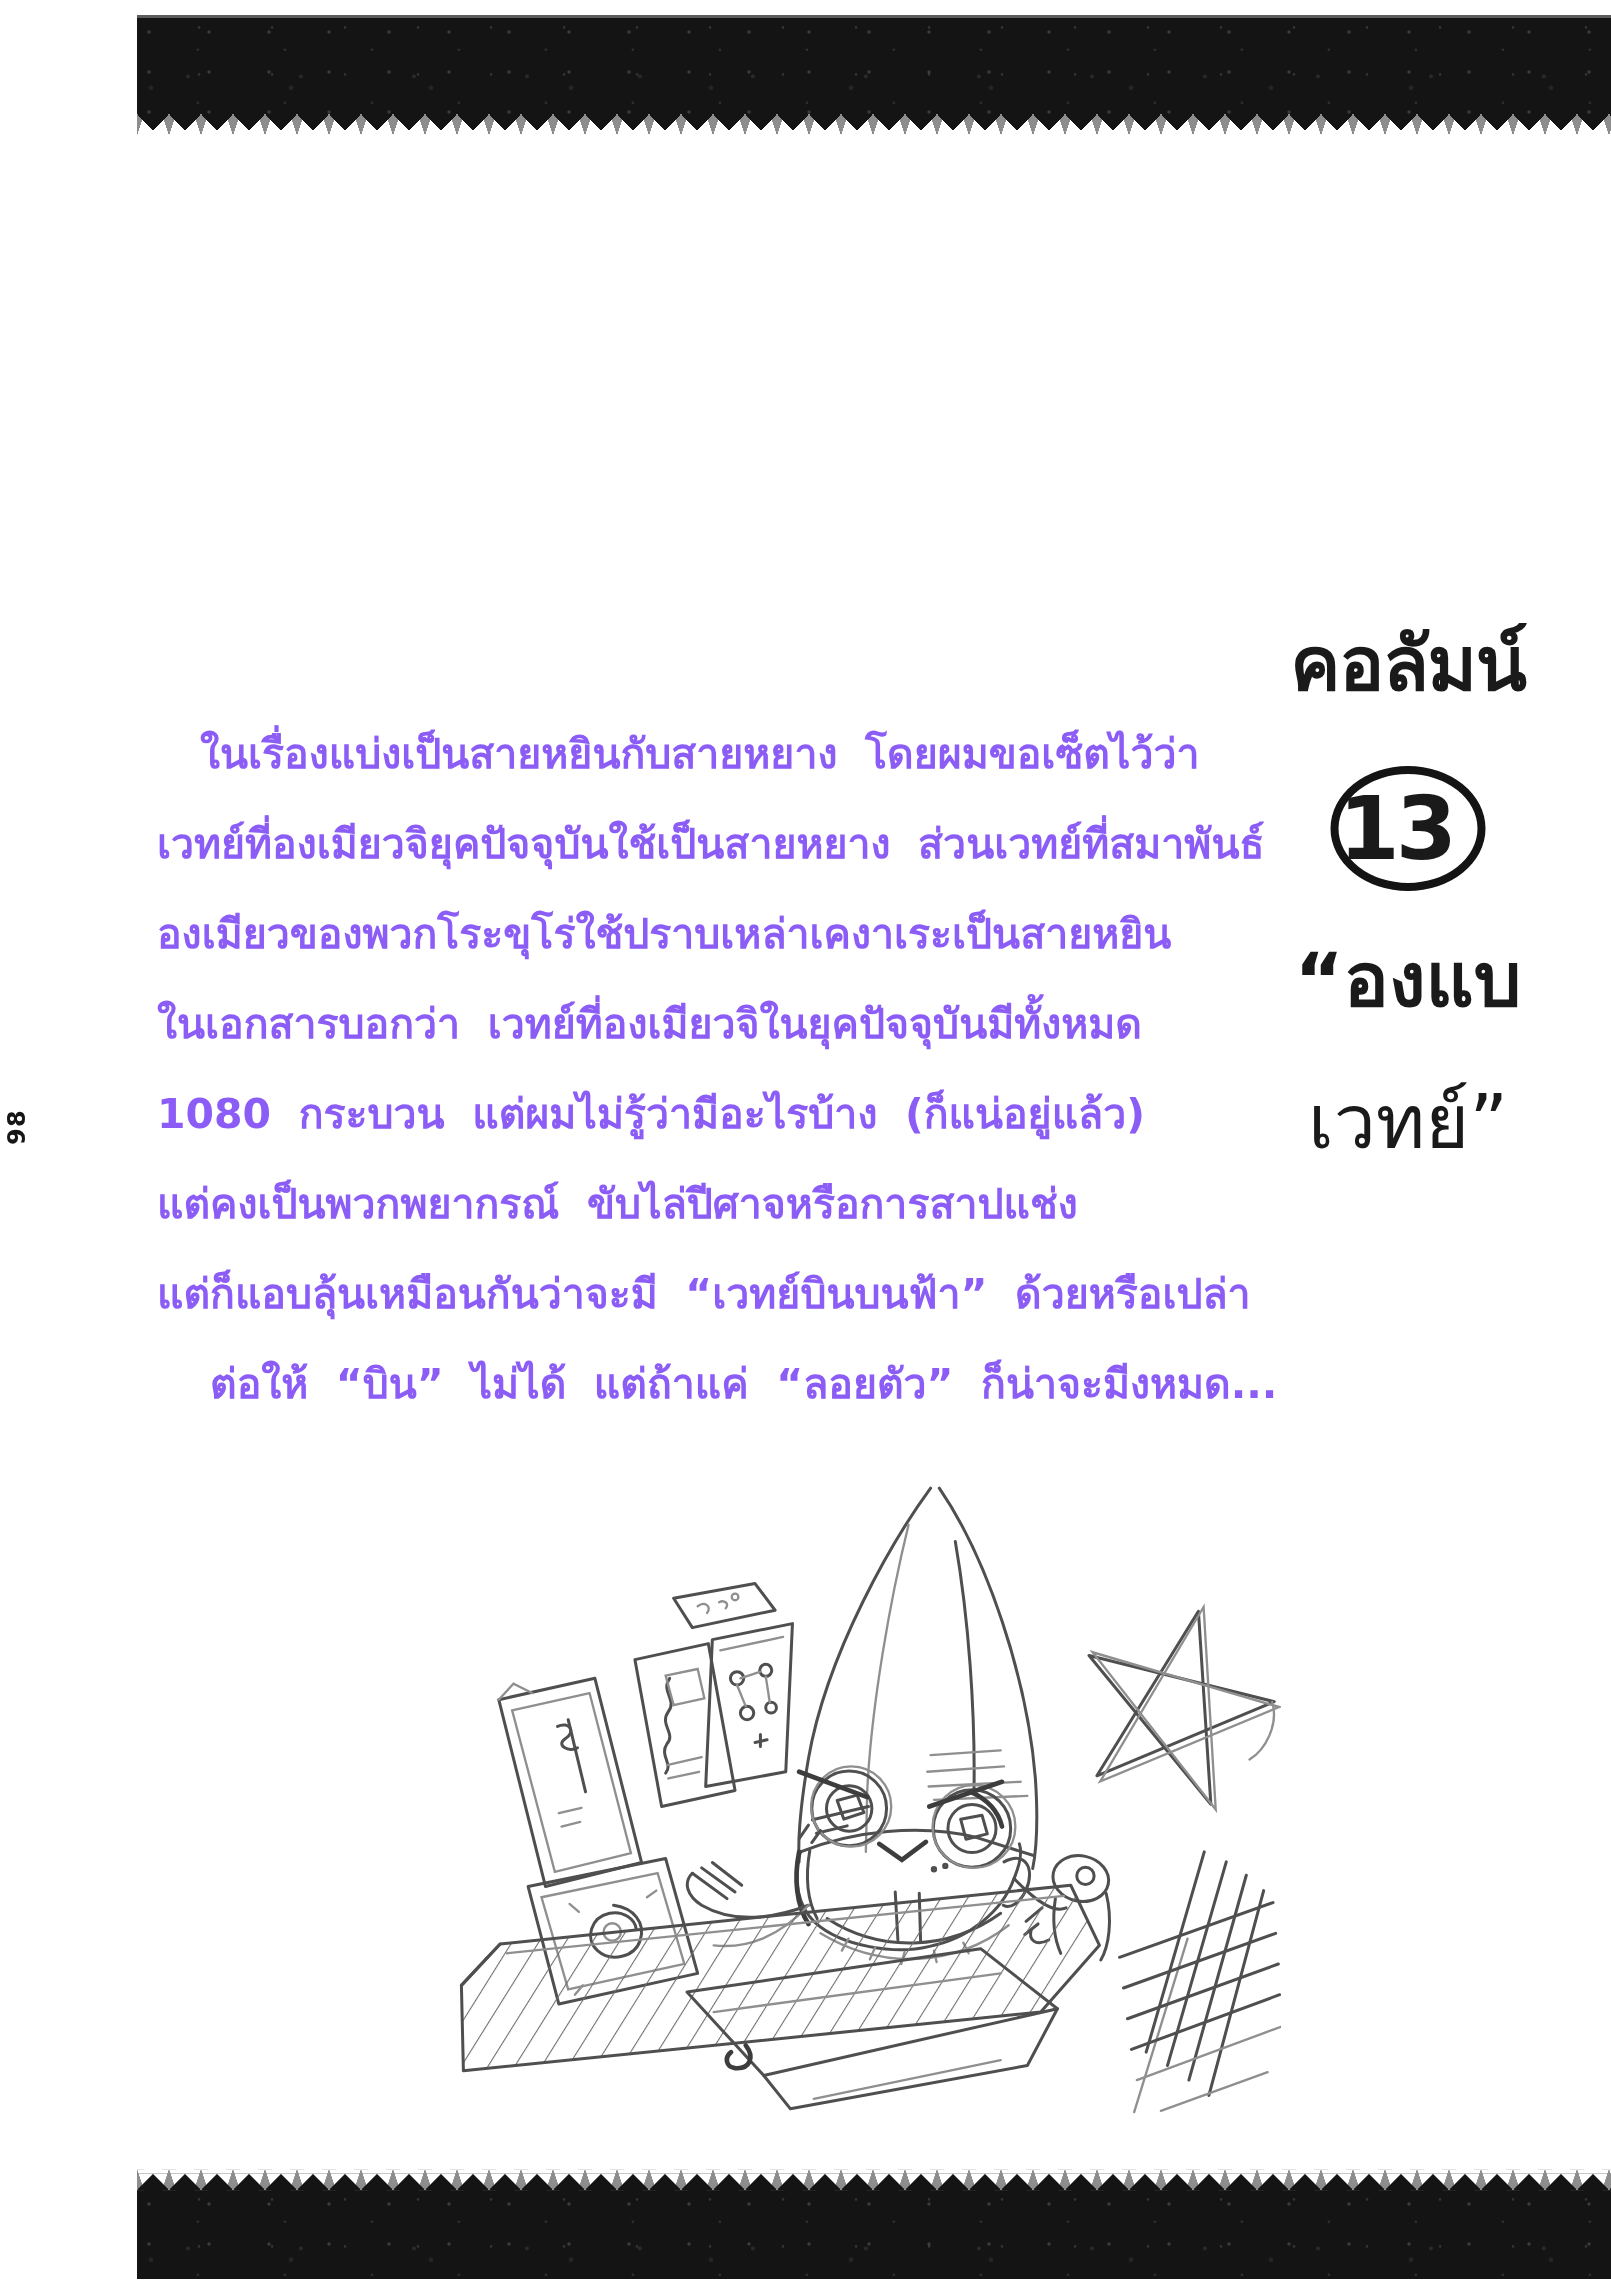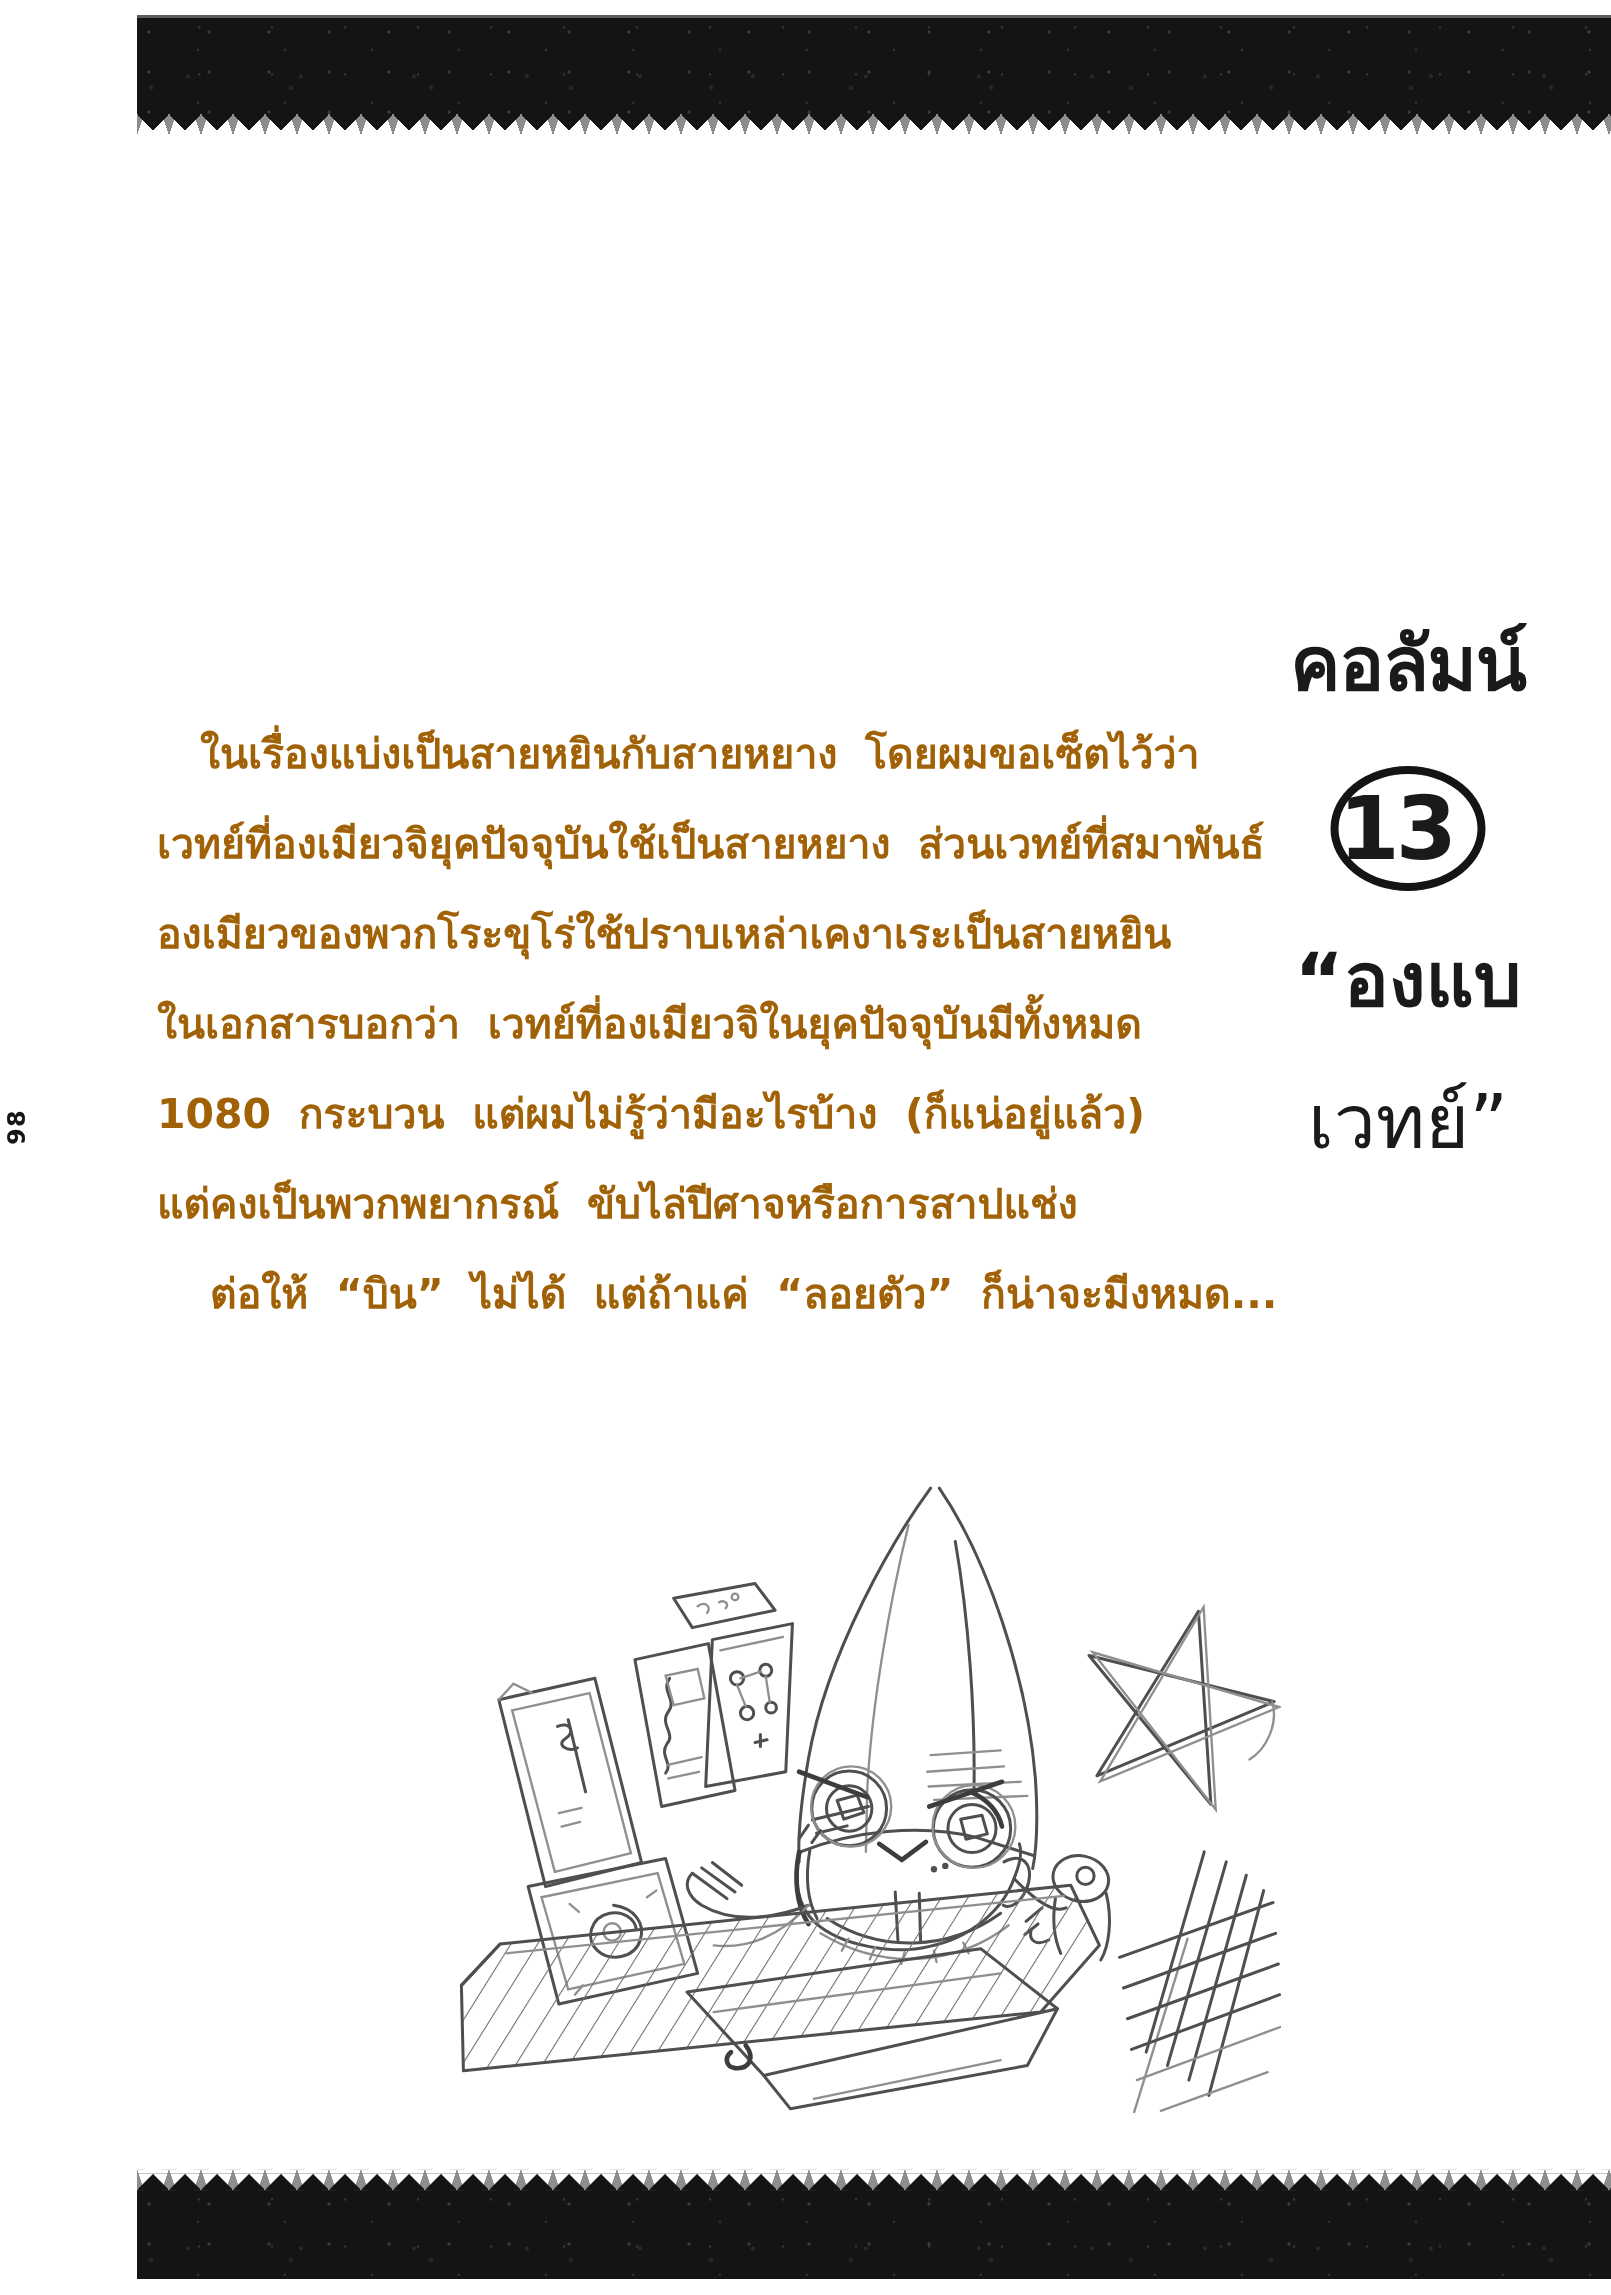--- a/index.html
+++ b/index.html
@@ -59,21 +59,21 @@
   .col-circle span{font-size:88px;font-weight:800;letter-spacing:-4px;line-height:1;}
   .col-title1{position:absolute;left:0;top:920px;width:100%;
     font-size:75px;font-weight:800;white-space:nowrap;}
   .col-title2{position:absolute;left:0;top:1062px;width:100%;
     font-size:75px;font-weight:400;white-space:nowrap;}
 
   
   .body-text{
     position:absolute;left:157px;top:709px;width:1068px;
     font-size:41px;font-weight:600;line-height:90px;
-    word-spacing:13.3px;letter-spacing:0;color:#a16207;white-space:nowrap;
+    word-spacing:13.3px;letter-spacing:0;color:#8b5cf6;white-space:nowrap;
   }
   .body-line{height:90px;}
   .body-line.indent1{padding-left:43px;}
   .body-line.indent2{padding-left:53px;}
 
   
   .sketch{position:absolute;left:400px;top:1478px;width:881px;height:681px;}
   .sk{fill:none;stroke:#4f4f4f;stroke-width:4.5;stroke-linecap:round;stroke-linejoin:round;}
   .sk-lt{fill:none;stroke:#8f8f8f;stroke-width:3.5;stroke-linecap:round;}
   .sk-bold{fill:none;stroke:#3d3d3d;stroke-width:7;stroke-linecap:round;}
@@ -104,20 +104,21 @@
     <div class="col-title2">เวทย์”</div>
   </div>
 
   <div class="body-text">
     <div class="body-line indent1">ในเรื่องแบ่งเป็นสายหยินกับสายหยาง โดยผมขอเซ็ตไว้ว่า</div>
     <div class="body-line">เวทย์ที่องเมียวจิยุคปัจจุบันใช้เป็นสายหยาง ส่วนเวทย์ที่สมาพันธ์</div>
     <div class="body-line">องเมียวของพวกโระขุโร่ใช้ปราบเหล่าเคงาเระเป็นสายหยิน</div>
     <div class="body-line">ในเอกสารบอกว่า เวทย์ที่องเมียวจิในยุคปัจจุบันมีทั้งหมด</div>
     <div class="body-line">1080 กระบวน แต่ผมไม่รู้ว่ามีอะไรบ้าง (ก็แน่อยู่แล้ว)</div>
     <div class="body-line">แต่คงเป็นพวกพยากรณ์ ขับไล่ปีศาจหรือการสาปแช่ง</div>
+    <div class="body-line">แต่ก็แอบลุ้นเหมือนกันว่าจะมี “เวทย์บินบนฟ้า” ด้วยหรือเปล่า</div>
     <div class="body-line indent2">ต่อให้ “บิน” ไม่ได้ แต่ถ้าแค่ “ลอยตัว” ก็น่าจะมีงหมด...</div>
   </div>
 
   <svg class="sketch" viewBox="0 0 1320 1020">
     <defs>
       <pattern id="hatch" width="34" height="34" patternUnits="userSpaceOnUse" patternTransform="rotate(32)">
         <line x1="0" y1="0" x2="0" y2="34" stroke="#6d6d6d" stroke-width="3.2"></line>
       </pattern>
     </defs>
 

